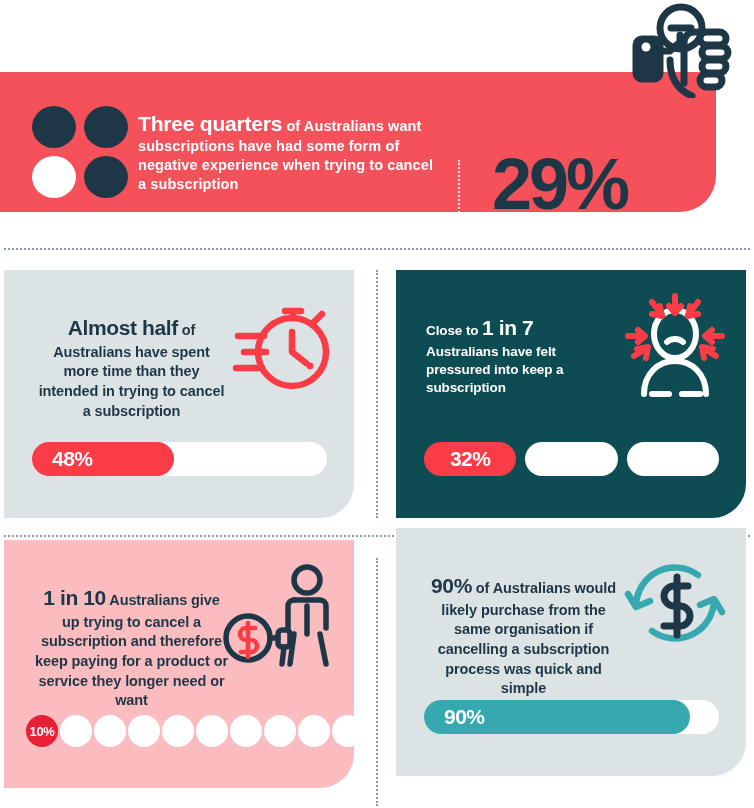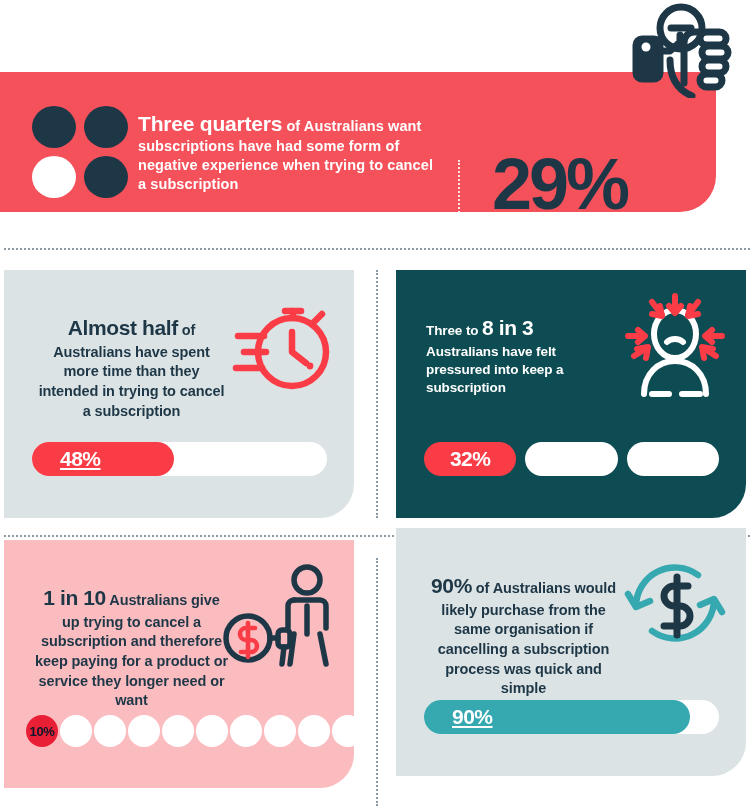--- a/index.html
+++ b/index.html
@@ -83,21 +83,21 @@
   
   .bar-wrap{position:absolute;left:28px;bottom:42px;width:295px;height:34px;}
   .bar-track{
     position:absolute;inset:0;background:#ffffff;border-radius:18px;
   }
   .bar-fill{
     position:absolute;left:0;top:0;height:34px;border-radius:18px;
     display:flex;align-items:center;
     color:#ffffff;font-size:21px;font-weight:800;letter-spacing:-.5px;
   }
-  .bar-fill span{padding-left:28px;text-decoration:underline;}
+  .bar-fill span{padding-left:20px;}
   .bar-fill.red{background:var(--coral-bright);}
   .bar-fill.tealfill{background:var(--teal);}
 
   
   .seg-wrap{
     position:absolute;left:28px;bottom:42px;width:295px;height:34px;
     display:flex;gap:9px;
   }
   .seg{flex:1;border-radius:18px;background:#ffffff;}
   .seg.on{
@@ -108,21 +108,21 @@
 
   
   .dots-wrap{
     position:absolute;left:22px;bottom:40px;width:308px;height:34px;
     display:flex;gap:2px;align-items:center;
   }
   .dot{width:32px;height:32px;border-radius:50%;background:#ffffff;flex:0 0 auto;}
   .dot.on{
     background:var(--red-deep);
     display:flex;align-items:center;justify-content:center;
-    color:#0f172a;font-size:13px;font-weight:800;letter-spacing:-.4px;
+    color:#ffffff;font-size:13px;font-weight:800;letter-spacing:-.4px;
   }
 
   :root{
     --coral:#F5515B;
     --coral-bright:#FA3C46;
     --red-deep:#E81F35;
     --navy:#1E3747;
     --grey:#DCE3E5;
     --teal-dark:#0E4C53;
     --teal:#35A8B0;
@@ -197,21 +197,21 @@
 
     <div class="bar-wrap">
       <div class="bar-track"></div>
       <div class="bar-fill red" style="width:48%">
         <span>48%</span>
       </div>
     </div>
   </div>
 
   <div class="card c2">
-    <div class="card-copy"><span>Three to </span><span class="big">8 in 3</span><br><span>Australians have felt pressured into keep a subscription</span></div>
+    <div class="card-copy"><span>Close to </span><span class="big">1 in 7</span><br><span>Australians have felt pressured into keep a subscription</span></div>
 
     <div class="card-icon">
       <svg viewBox="0 0 106 106" width="106" height="106">
         <g fill="none" stroke="#ffffff" stroke-width="6" stroke-linecap="round" stroke-linejoin="round">
           <ellipse cx="53" cy="42" rx="21" ry="24"></ellipse>
           <path d="M45 50 c4 -4 12 -4 16 0"></path>
           <path d="M22 102 c0 -20 14 -33 31 -33 c17 0 31 13 31 33"></path>
           <line x1="30" y1="102" x2="47" y2="102"></line>
           <line x1="60" y1="102" x2="78" y2="102"></line>
         </g>

